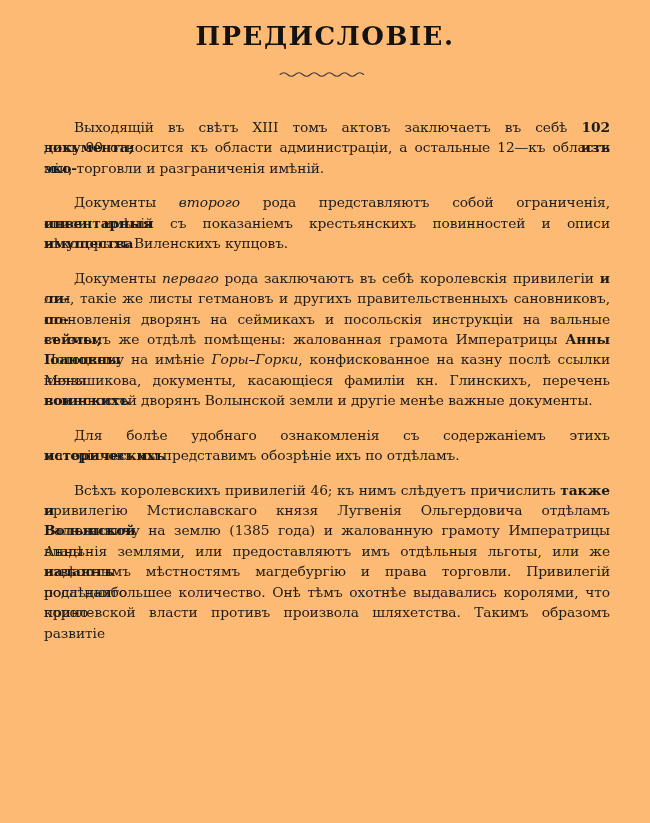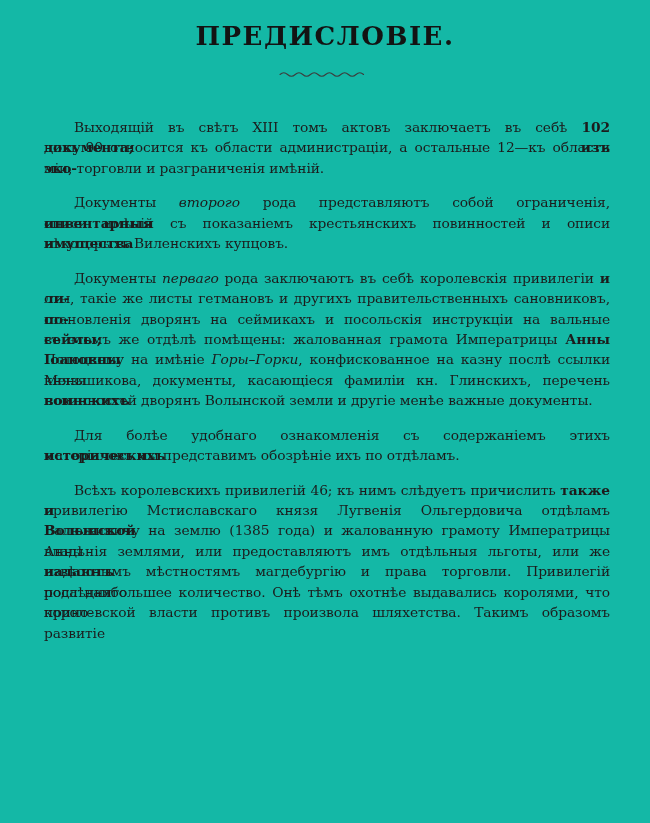--- a/index.html
+++ b/index.html
@@ -3,21 +3,21 @@
 <meta charset="utf-8">
 <style>
   html,body{margin:0;padding:0;}
   body{
     width:650px;height:823px;
     background:#ffffff;
     position:relative;overflow:hidden;
     font-family:"DejaVu Serif", serif;
     color:#1e1e1e;
   }
-  .page{position:absolute;inset:0;background:#14b8a6;}
+  .page{position:absolute;inset:0;background:#fdba74;}
   .title{
     position:absolute;top:21px;left:0;width:100%;
     text-align:center;
     font-size:26px;font-weight:700;letter-spacing:1.5px;
     color:#131313;
   }
   .divider{
     position:absolute;top:69px;left:0;width:100%;
     display:flex;justify-content:center;
   }

